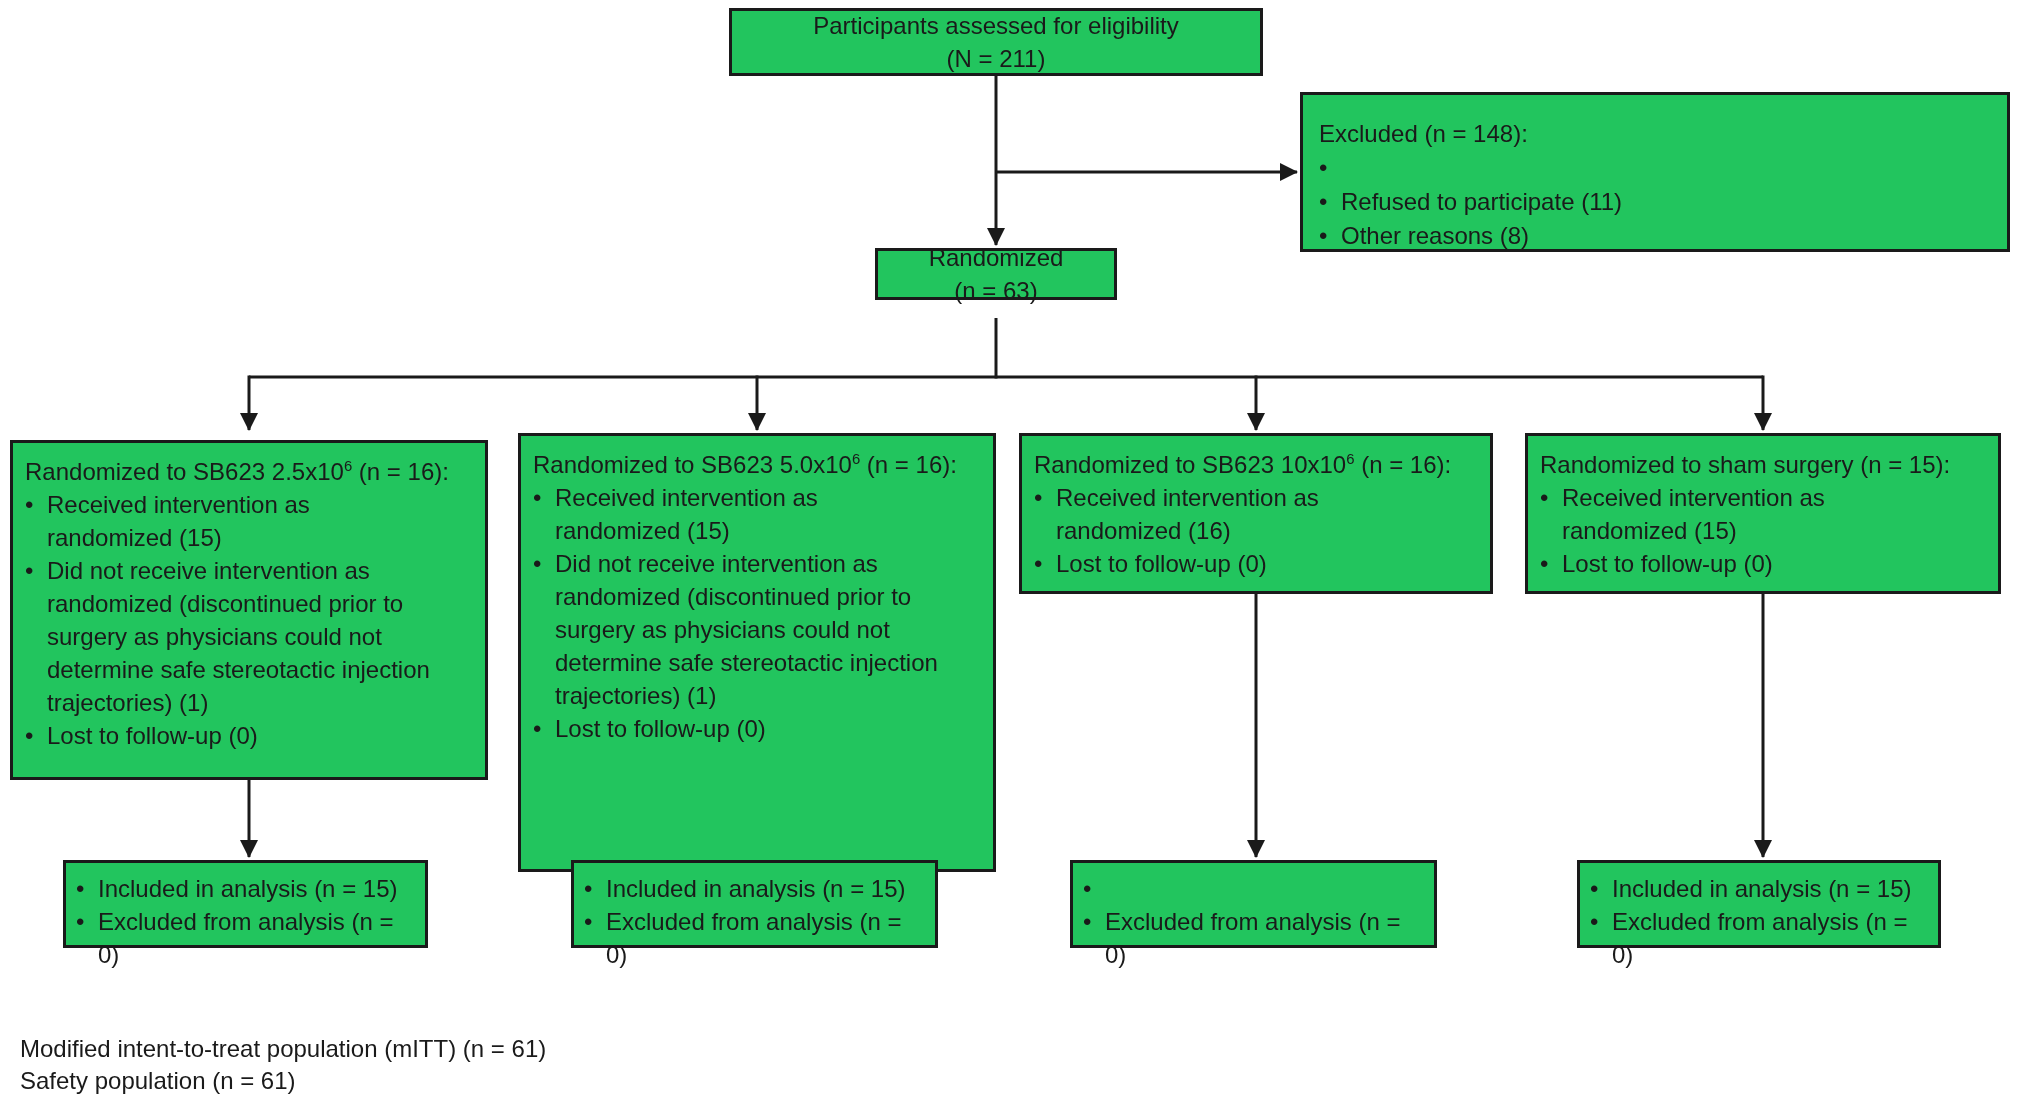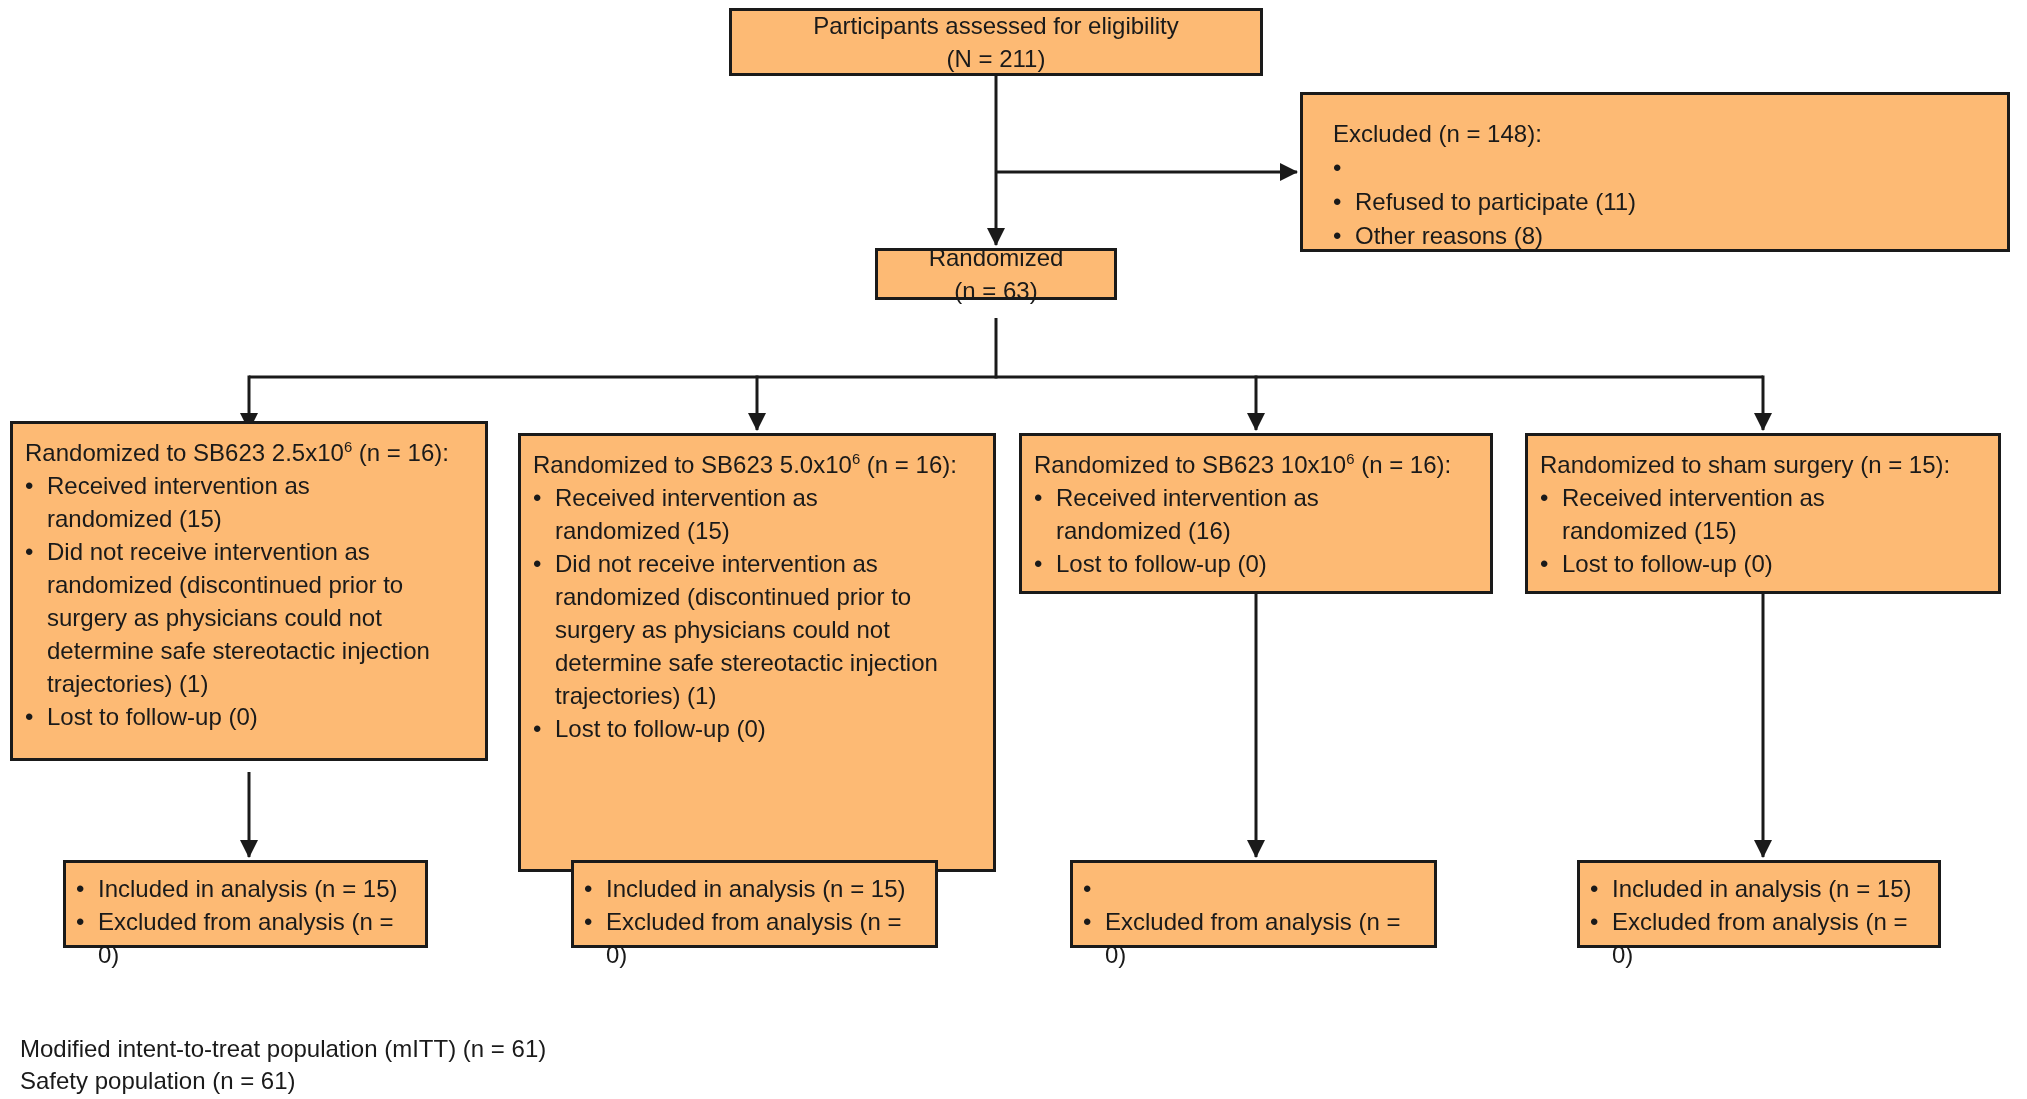--- a/index.html
+++ b/index.html
@@ -12,36 +12,36 @@
     position: relative;
     width: 2027px;
     height: 1099px;
     background: #ffffff;
     overflow: hidden;
     font-size: 24px;
     line-height: 33px;
   }
   .box {
     position: absolute;
-    background: #fdba74;
+    background: #22c55e;
     border: 3px solid #1a1a1a;
   }
   .center-box { text-align: center; display: flex; flex-direction: column; justify-content: center; }
   .li { display: flex; align-items: flex-start; }
   .li .marker { width: 22px; flex: 0 0 22px; }
   .li .li-text { white-space: pre-wrap; }
   sup { font-size: 0.62em; vertical-align: super; line-height: 0; }
   .floating-label { position: absolute; white-space: nowrap; }
 
   
   #top-box        { left: 729px; top: 8px;   width: 534px; height: 68px; }
-  #excluded-box   { left: 1300px; top: 92px; width: 710px; height: 160px; padding: 22px 16px 0 30px; line-height: 34px; }
+  #excluded-box   { left: 1300px; top: 92px; width: 710px; height: 160px; padding: 22px 16px 0 16px; line-height: 34px; }
   #itt-label      { left: 20px;  top: 265px; }
   #randomized-box { left: 875px; top: 248px; width: 242px; height: 52px; }
-  #arm1 { left: 10px;   top: 421px; width: 478px; height: 340px; padding: 12px 12px 0 12px; }
+  #arm1 { left: 10px;   top: 440px; width: 478px; height: 340px; padding: 12px 12px 0 12px; }
   #arm2 { left: 518px;  top: 433px; width: 478px; height: 439px; padding: 12px 12px 0 12px; }
   #arm3 { left: 1019px; top: 433px; width: 474px; height: 161px; padding: 12px 12px 0 12px; }
   #arm4 { left: 1525px; top: 433px; width: 476px; height: 161px; padding: 12px 12px 0 12px; }
   #analysis1 { left: 63px;   top: 860px; width: 365px; height: 88px; padding: 9px 8px 0 10px; }
   #analysis2 { left: 571px;  top: 860px; width: 367px; height: 88px; padding: 9px 8px 0 10px; }
   #analysis3 { left: 1070px; top: 860px; width: 367px; height: 88px; padding: 9px 8px 0 10px; }
   #analysis4 { left: 1577px; top: 860px; width: 364px; height: 88px; padding: 9px 8px 0 10px; }
   #mitt-label   { left: 20px; top: 1032px; }
   #safety-label { left: 20px; top: 1064px; }
 

